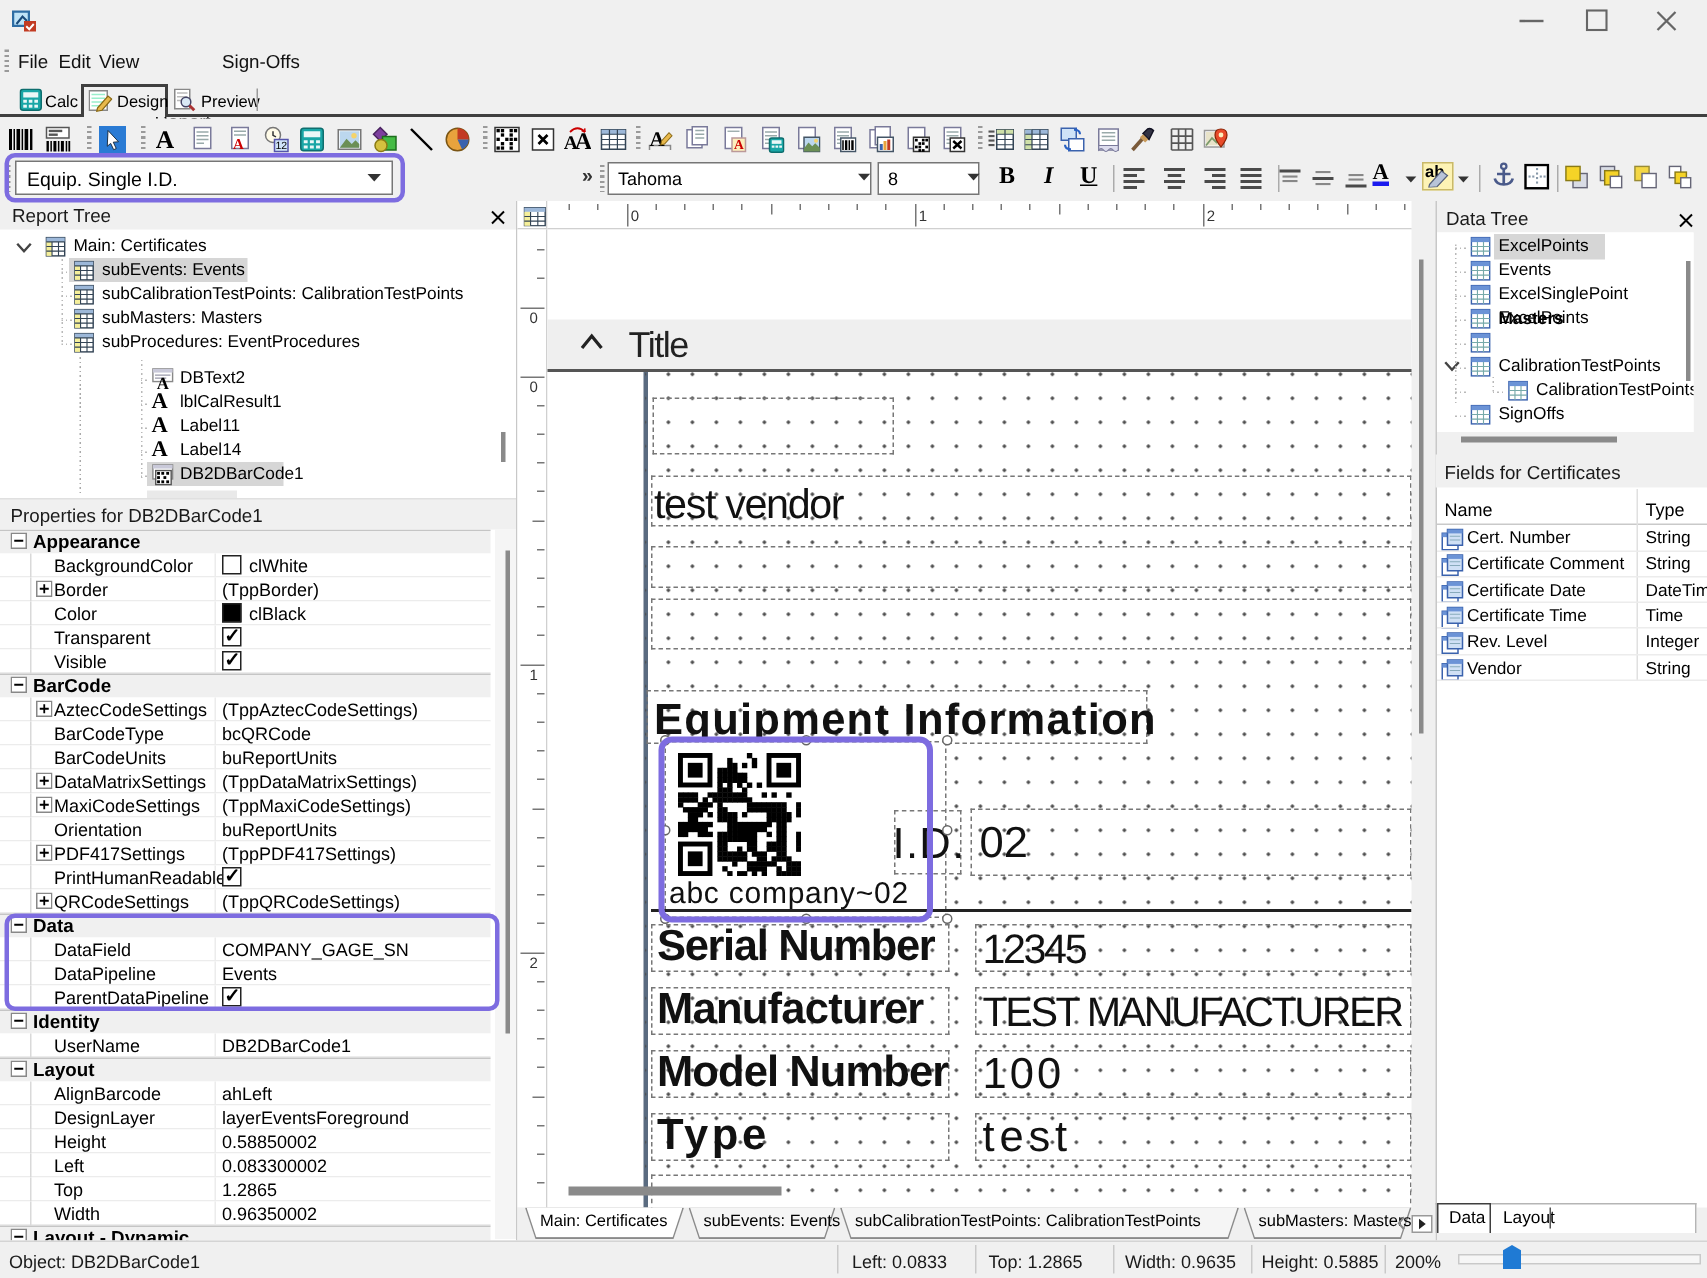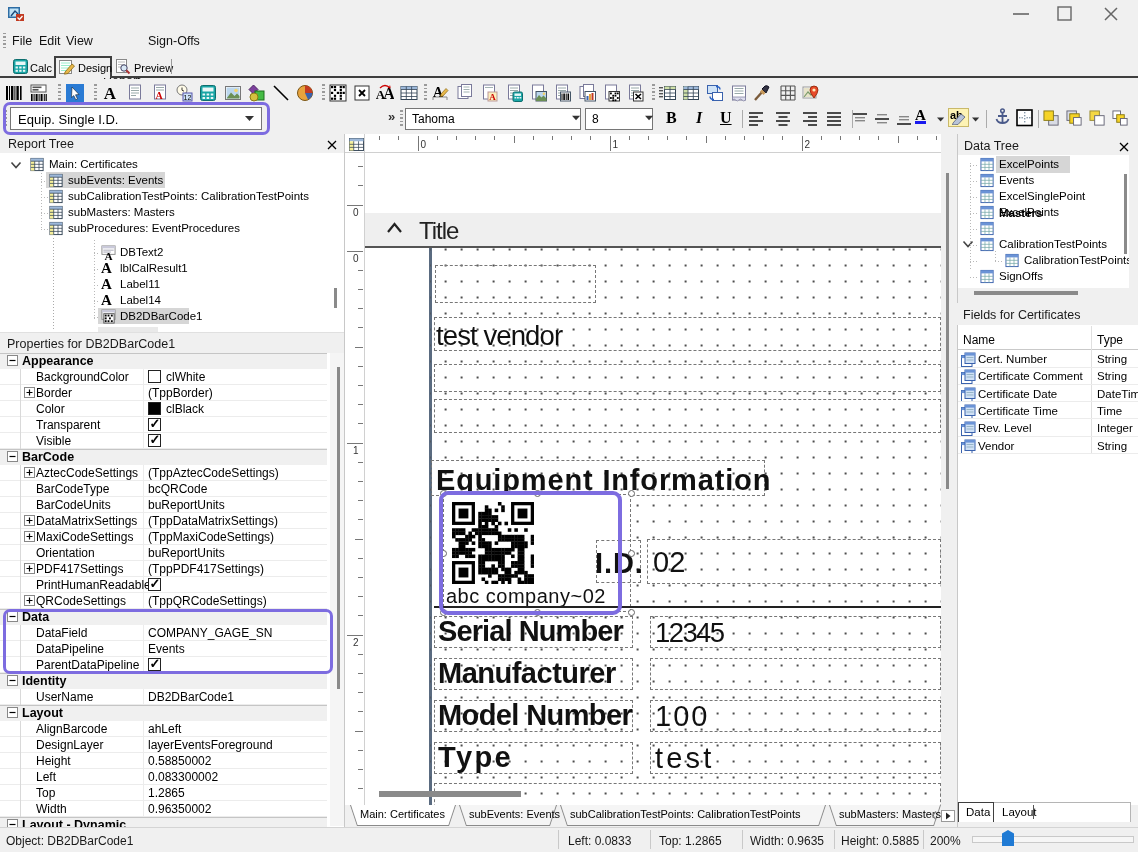--- a/index.html
+++ b/index.html
@@ -846,31 +846,32 @@
       <div class="dashed" style="left:70px;top:111.5px;width:161px;height:38.5px;"></div>
       <div class="dashed" style="left:69px;top:164px;width:507px;height:34px;"></div>
       <div class="abs" style="left:71px;top:166.5px;font-size:27.5px;letter-spacing:-0.9px;color:#111;white-space:nowrap;">test vendor</div>
       <div class="dashed" style="left:69px;top:211px;width:507px;height:28px;"></div>
       <div class="dashed" style="left:69px;top:246px;width:507px;height:34px;"></div>
       <div class="dashed" style="left:66px;top:307px;width:334px;height:36px;"></div>
       <div class="abs" style="left:71px;top:311px;font-size:29px;font-weight:bold;letter-spacing:0.85px;color:#111;white-space:nowrap;text-align:center;">Equipment Information</div>
       <div class="dashed" style="left:78px;top:341px;width:188px;height:118px;background:#fff;"></div>
       <div class="abs" style="left:81px;top:431.5px;font-size:20px;letter-spacing:0.5px;color:#111;white-space:nowrap;">abc company~02</div>
       <div class="dashed" style="left:231px;top:387px;width:45px;height:43px;"></div>
-      <div class="abs" style="left:230px;top:394px;font-size:29px;font-weight:bold;letter-spacing:0.9px;color:#111;white-space:nowrap;">I.D.</div>
+      <div class="abs" style="left:230px;top:394px;font-size:29px;font-weight:normal;letter-spacing:0.9px;color:#111;white-space:nowrap;">I.D.</div>
       <div class="dashed" style="left:282px;top:386px;width:294px;height:45px;"></div>
       <div class="abs" style="left:288px;top:392.5px;font-size:29px;color:#111;white-space:nowrap;">02</div>
       <div class="abs" style="left:69px;top:452.5px;width:507px;height:2px;background:#222;"></div>
       <div class="dashed" style="left:69px;top:463px;width:199px;height:32px;"></div>
       <div class="abs" style="left:73px;top:461.5px;font-size:29px;font-weight:bold;letter-spacing:-0.9px;color:#111;white-space:nowrap;">Serial Number</div>
       <div class="dashed" style="left:285px;top:463px;width:291px;height:32px;"></div>
       <div class="abs" style="left:290px;top:463.5px;font-size:27.5px;letter-spacing:-1.6px;color:#111;white-space:nowrap;">12345</div>
       <div class="dashed" style="left:69px;top:505px;width:199px;height:32px;"></div>
       <div class="abs" style="left:73px;top:503.5px;font-size:29px;font-weight:bold;letter-spacing:-0.5px;color:#111;white-space:nowrap;">Manufacturer</div>
       <div class="dashed" style="left:285px;top:505px;width:291px;height:32px;"></div>
+      <div class="abs" style="left:290px;top:506px;font-size:27.5px;letter-spacing:-1.6px;color:#111;white-space:nowrap;">TEST MANUFACTURER</div>
       <div class="dashed" style="left:69px;top:547px;width:199px;height:32px;"></div>
       <div class="abs" style="left:73px;top:545.5px;font-size:29px;font-weight:bold;letter-spacing:-0.6px;color:#111;white-space:nowrap;">Model Number</div>
       <div class="dashed" style="left:285px;top:547px;width:291px;height:32px;"></div>
       <div class="abs" style="left:290px;top:547px;font-size:29px;letter-spacing:2.0px;color:#111;white-space:nowrap;">100</div>
       <div class="dashed" style="left:69px;top:589px;width:199px;height:32px;"></div>
       <div class="abs" style="left:73px;top:587.5px;font-size:29px;font-weight:bold;letter-spacing:2.4px;color:#111;white-space:nowrap;">Type</div>
       <div class="dashed" style="left:285px;top:589px;width:291px;height:32px;"></div>
       <div class="abs" style="left:290px;top:589px;font-size:29px;letter-spacing:3.2px;color:#111;white-space:nowrap;">test</div>
       <div class="dashed" style="left:69px;top:630px;width:507px;height:30px;"></div>
     </div>

